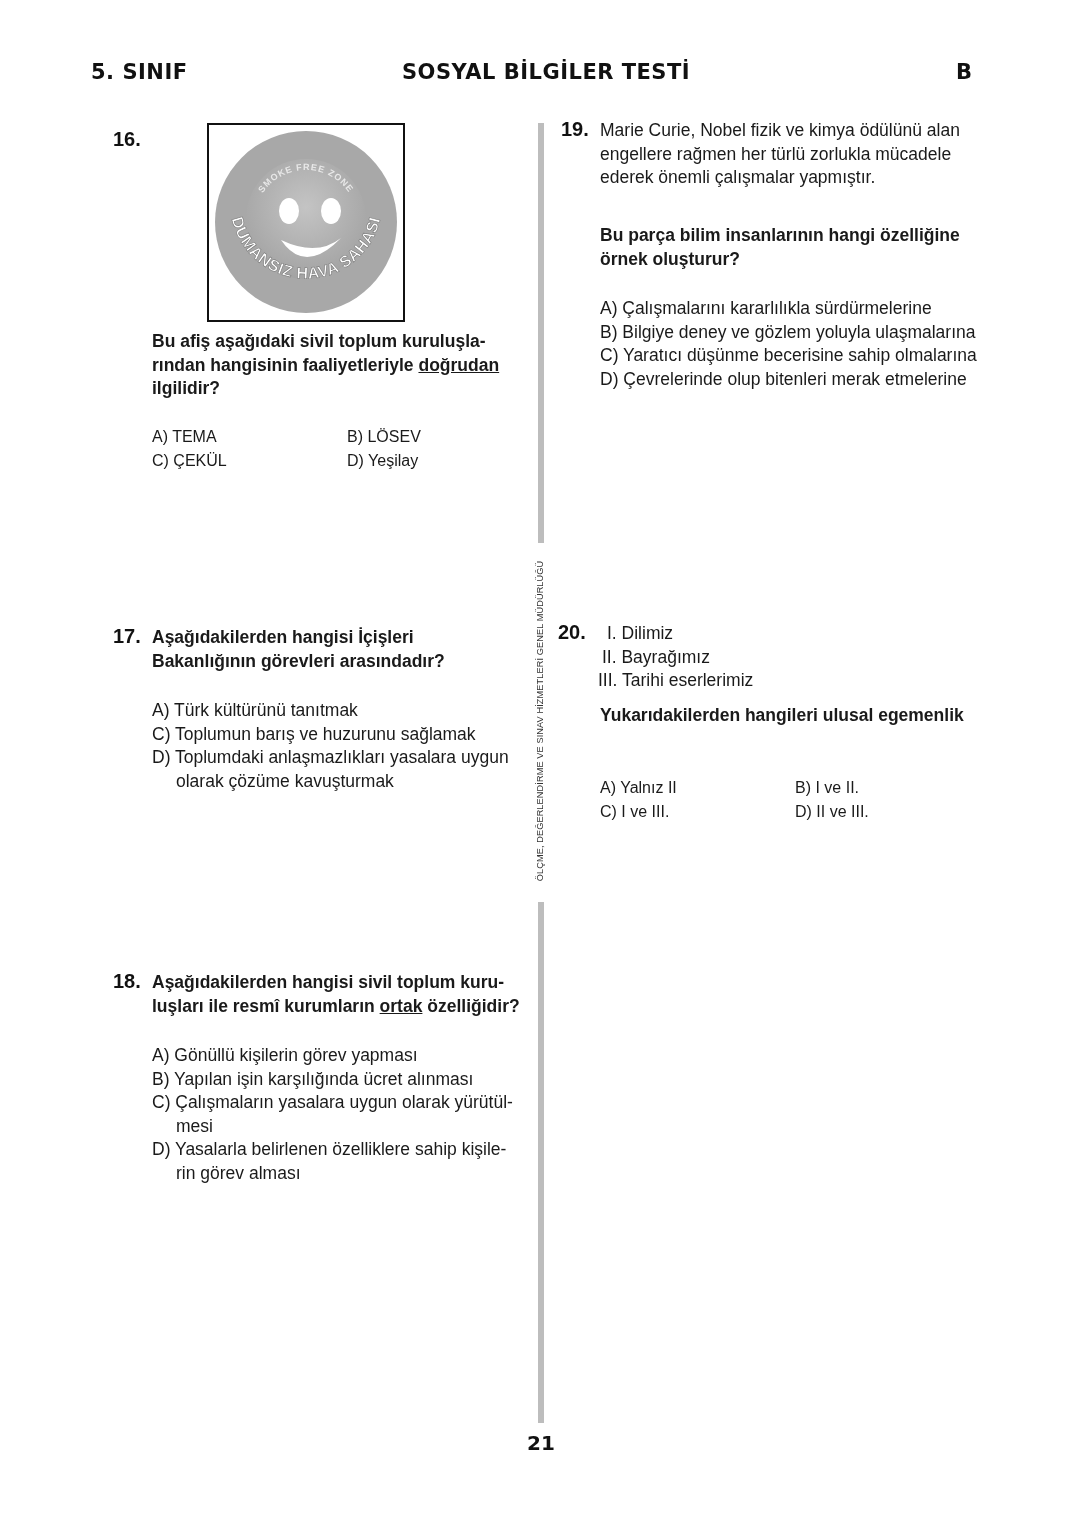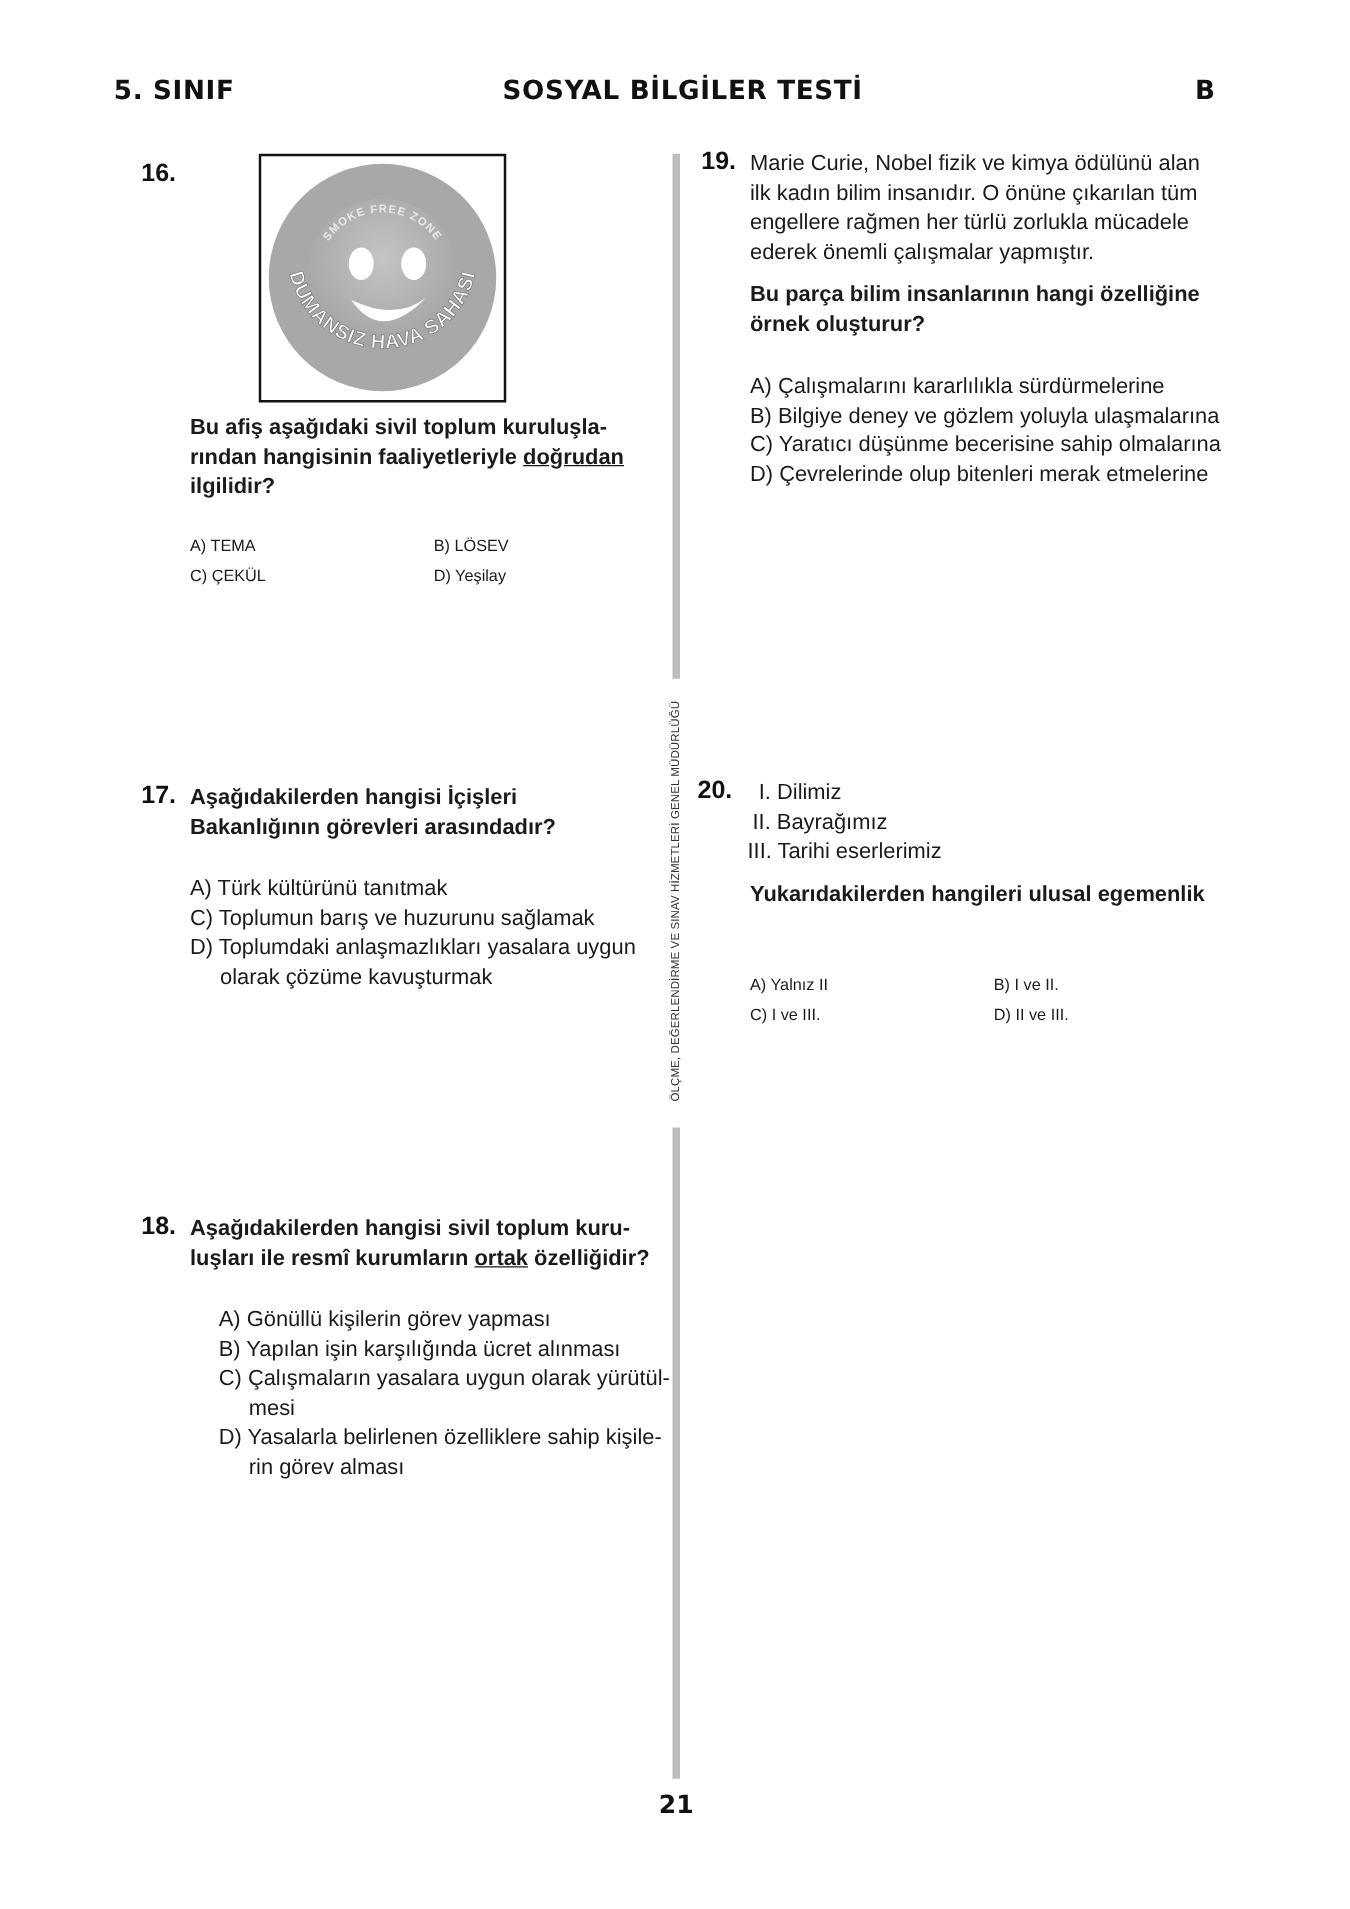--- a/index.html
+++ b/index.html
@@ -18,21 +18,21 @@
   .opt { display:block; white-space:nowrap; }
   .indent { padding-left:24px; }
   .divider { position:absolute; left:538px; width:6px; background:#bdbdbd; }
   .vtext { position:absolute; left:530px; top:548px; width:20px; height:346px; }
   .vtext span { position:absolute; left:50%; top:50%; transform:translate(-50%,-50%) rotate(-90deg);
                 white-space:nowrap; font-size:9.2px; color:#333; letter-spacing:0.1px; }
   .poster { position:absolute; left:207px; top:123px; width:194px; height:195px; border:2px solid #111;
             background:#fff; }
   .pagenum { position:absolute; left:527px; top:1431px; font-family:"DejaVu Sans", sans-serif;
              font-weight:bold; font-size:20px; color:#111; }
-  .grid2 { position:absolute; font-size:13px; line-height:23.5px; }
+  .grid2 { position:absolute; font-size:16px; line-height:23.5px; }
   .grid2 .cell { position:absolute; white-space:nowrap; }
 </style>
 </head>
 <body>
 
 <div class="hdr" id="hdr-left">5. SINIF</div>
 <div class="hdr" id="hdr-center">SOSYAL BİLGİLER TESTİ</div>
 <div class="hdr" id="hdr-right">B</div>
 
 <div class="divider" style="top:123px;height:420px;"></div>
@@ -87,33 +87,32 @@
   <span class="opt">C) Toplumun barış ve huzurunu sağlamak</span>
   <span class="opt">D) Toplumdaki anlaşmazlıkları yasalara uygun</span>
   <span class="opt indent">olarak çözüme kavuşturmak</span>
 </div>
 
 <div class="qnum" style="left:113px;top:970px;">18.</div>
 <div class="txt bold" style="left:152px;top:971px;">
   <span class="line">Aşağıdakilerden hangisi sivil toplum kuru-</span>
   <span class="line"><span>luşları ile resmî kurumların </span><span class="u">ortak</span><span> özelliğidir?</span></span>
 </div>
-<div class="txt" style="left:152px;top:1044px;margin-left:23px;">
+<div class="txt" style="left:152px;top:1044px;">
   <span class="opt">A) Gönüllü kişilerin görev yapması</span>
   <span class="opt">B) Yapılan işin karşılığında ücret alınması</span>
   <span class="opt">C) Çalışmaların yasalara uygun olarak yürütül-</span>
   <span class="opt indent">mesi</span>
   <span class="opt">D) Yasalarla belirlenen özelliklere sahip kişile-</span>
   <span class="opt indent">rin görev alması</span>
 </div>
 
 <div class="qnum" style="left:561px;top:118px;">19.</div>
 <div class="txt" style="left:600px;top:119px;">
   <span class="line">Marie Curie, Nobel fizik ve kimya ödülünü alan</span>
-  <span class="line">ilk kadın bilim insanıdır. O önüne çıkarılan tüm</span>
   <span class="line">engellere rağmen her türlü zorlukla mücadele</span>
   <span class="line">ederek önemli çalışmalar yapmıştır.</span>
 </div>
 <div class="txt bold" style="left:600px;top:224px;">
   <span class="line">Bu parça bilim insanlarının hangi özelliğine</span>
   <span class="line">örnek oluşturur?</span>
 </div>
 <div class="txt" style="left:600px;top:297px;">
   <span class="opt">A) Çalışmalarını kararlılıkla sürdürmelerine</span>
   <span class="opt">B) Bilgiye deney ve gözlem yoluyla ulaşmalarına</span>

